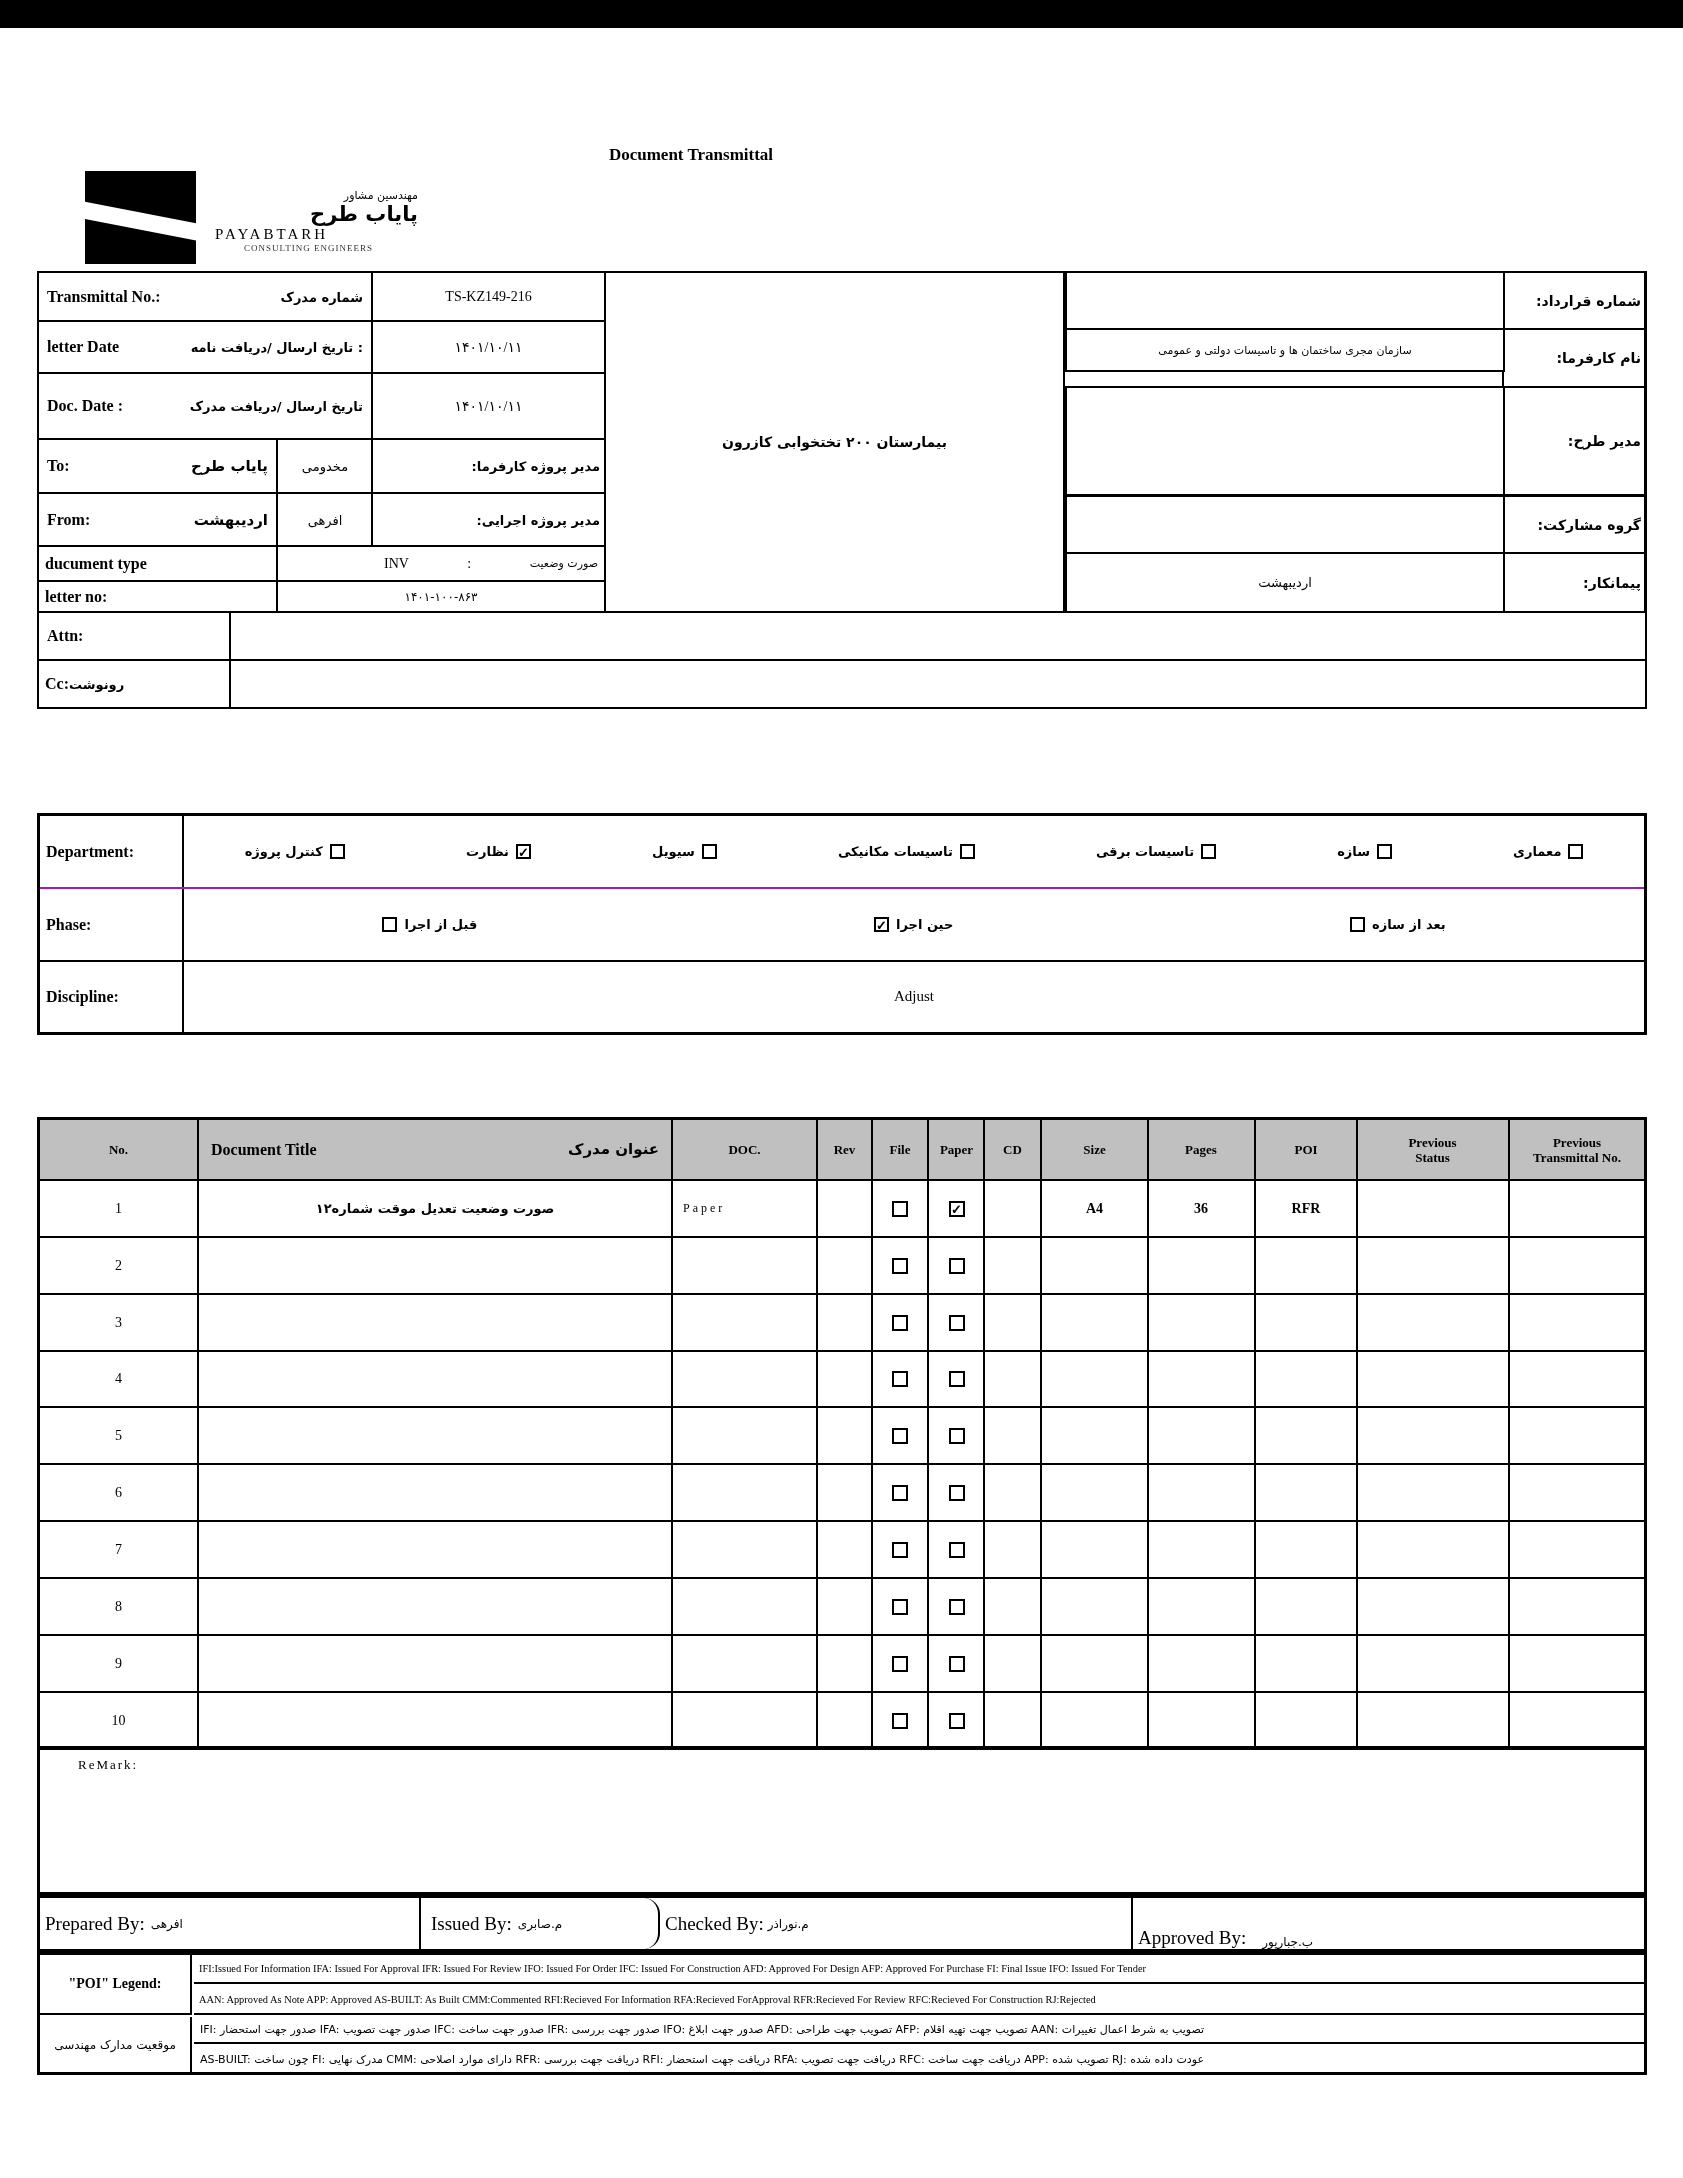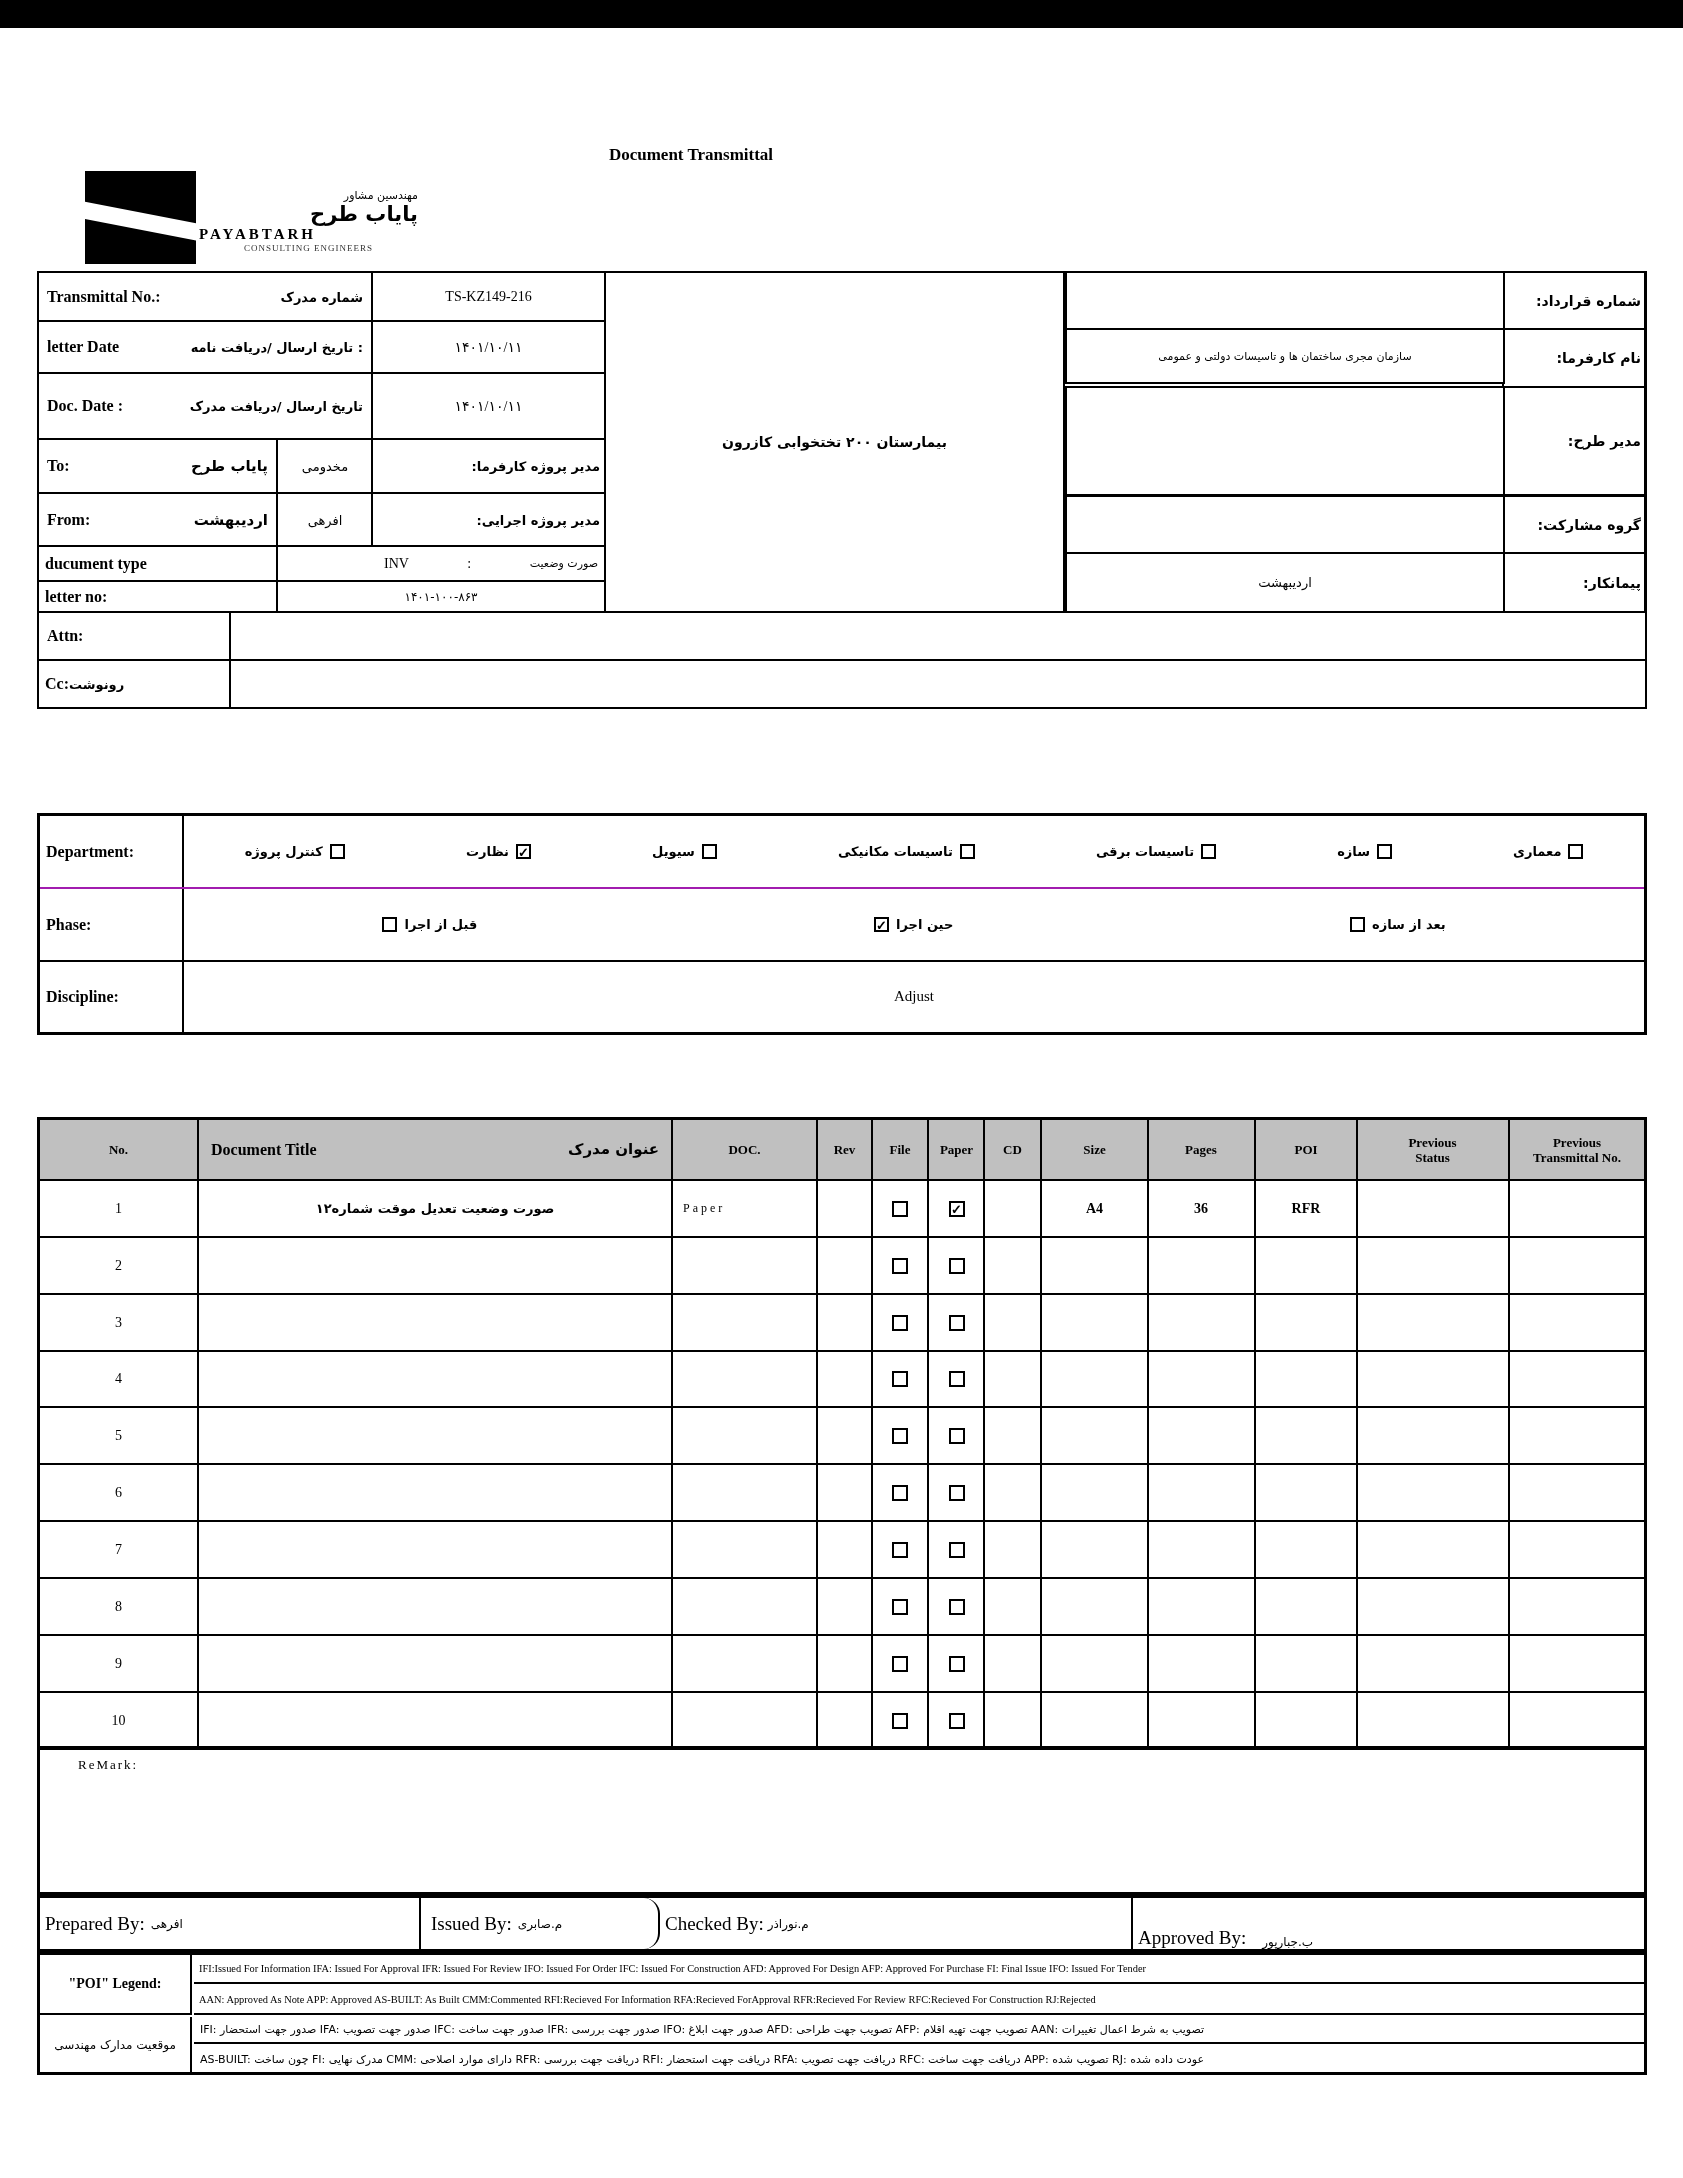--- a/index.html
+++ b/index.html
@@ -11,21 +11,21 @@
   .vcenter{display:flex;align-items:center;justify-content:center;}
   .bold{font-weight:bold;}
   
   #topbar{left:0;top:0;width:1684px;height:28px;background:#000;}
   
   #logo-box{left:85px;top:171px;width:111px;height:93px;background:#000;overflow:hidden;}
   #logo-stripe{position:absolute;left:-12px;top:44px;width:159px;height:17px;background:#fff;transform:rotate(11deg);}
   #logo-text{left:199px;top:189px;width:219px;text-align:right;}
   #logo-fa-small{font-size:11px;}
   #logo-fa-name{font-size:21px;font-weight:bold;line-height:24px;}
-  #logo-en{font-size:15px;font-weight:bold;letter-spacing:3px;text-align:left;}
+  #logo-en{font-size:15px;font-weight:normal;letter-spacing:3px;text-align:left;margin-left:16px;}
   #logo-en-sub{font-size:9px;color:#333;text-align:center;letter-spacing:1px;}
   #doc-title{left:517px;top:145px;width:348px;text-align:center;font-size:17px;font-weight:bold;}
   
   .lbl-en{font-size:16px;font-weight:bold;}
   .lbl-fa{font-size:13px;font-weight:bold;}
   .val{font-size:14px;}
   .split{justify-content:space-between;padding:0 8px;}
   .rtl-left{direction:rtl;text-align:left;}
   
   .flabel{font-size:16px;font-weight:bold;padding-left:6px;}
@@ -129,21 +129,21 @@
     <span class="lbl-en">letter no:</span>
   </div>
   <div class="abs cell vcenter fa" style="left:276px;top:580px;width:330px;height:33px;justify-content:center;font-size:12px;">۱۴۰۱-۱۰۰-۸۶۳</div>
 
   <div class="abs cell vcenter fa bold" style="left:604px;top:271px;width:461px;height:342px;justify-content:center;font-size:14px;">بیمارستان ۲۰۰ تختخوابی کازرون</div>
 
   <div class="abs cell rtl-left fa lbl-fa" style="left:1502px;top:271px;width:144px;height:60px;padding:0 3px;font-size:14px;">شماره قرارداد:</div>
   <div class="abs cell" style="left:1065px;top:271px;width:440px;height:60px;"></div>
 
   <div class="abs cell rtl-left fa lbl-fa" style="left:1502px;top:328px;width:144px;height:60px;padding:0 3px;font-size:14px;">نام کارفرما:</div>
-  <div class="abs cell vcenter fa" style="left:1065px;top:328px;width:440px;height:56px;justify-content:center;font-size:11px;">سازمان مجری ساختمان ها و تاسیسات دولتی و عمومی</div>
+  <div class="abs cell vcenter fa" style="left:1065px;top:328px;width:440px;height:44px;justify-content:center;font-size:11px;">سازمان مجری ساختمان ها و تاسیسات دولتی و عمومی</div>
 
   <div class="abs cell rtl-left fa lbl-fa" style="left:1502px;top:386px;width:144px;height:110px;padding:0 3px;font-size:14px;">مدیر طرح:</div>
   <div class="abs cell" style="left:1065px;top:386px;width:440px;height:110px;"></div>
 
   <div class="abs cell rtl-left fa lbl-fa" style="left:1502px;top:495px;width:144px;height:60px;padding:0 3px;font-size:14px;">گروه مشارکت:</div>
   <div class="abs cell" style="left:1065px;top:495px;width:440px;height:60px;"></div>
 
   <div class="abs cell rtl-left fa lbl-fa" style="left:1502px;top:552px;width:144px;height:61px;padding:0 3px;font-size:14px;">پیمانکار:</div>
   <div class="abs cell vcenter fa" style="left:1065px;top:552px;width:440px;height:61px;justify-content:center;font-size:13px;">اردیبهشت</div>
 

